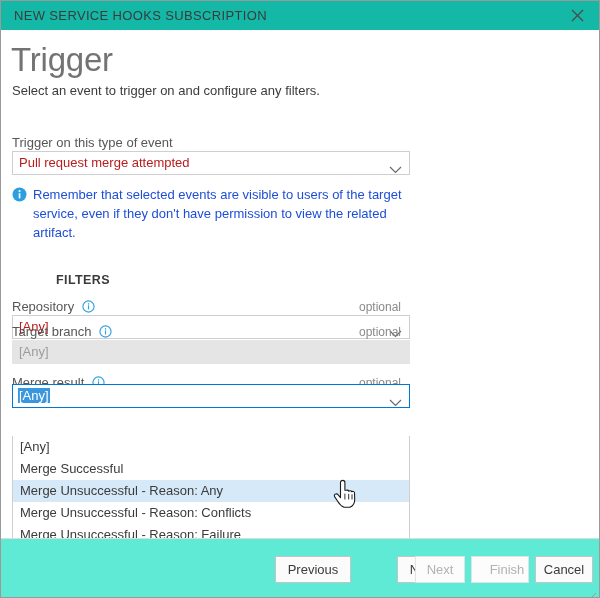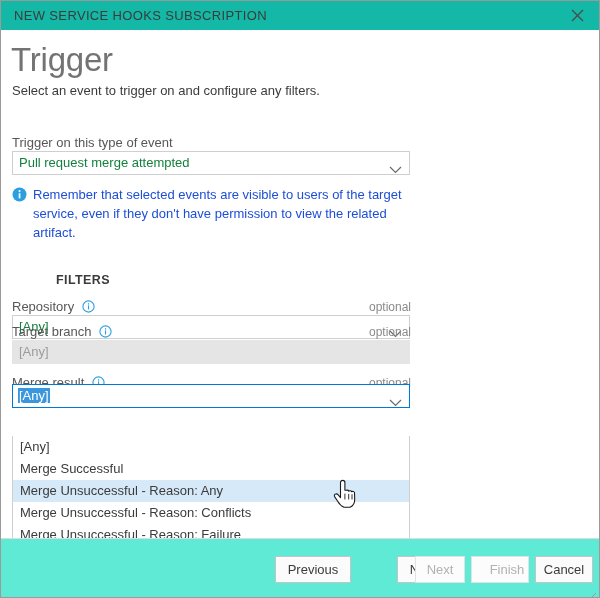--- a/index.html
+++ b/index.html
@@ -88,40 +88,40 @@
   .field-label {
     position: absolute;
     font-size: 13px;
     color: #575757;
     white-space: nowrap;
   }
   .optional-tag {
     position: absolute;
     font-size: 12px;
     color: #8a8a8a;
-    right: 188px;
+    right: 198px;
     text-align: center;
   }
 
   .combo {
     position: absolute;
     left: 11px;
     width: 398px;
     height: 24px;
     box-sizing: border-box;
     border: 1px solid #cfcfcf;
     background: #ffffff;
     cursor: default;
   }
   .combo .combo-value {
     position: absolute;
     left: 6px;
     top: 3px;
     font-size: 13px;
-    color: #15803d;
+    color: #b91c1c;
     white-space: nowrap;
   }
   .combo .chev {
     position: absolute;
     right: 7px;
     top: 8px;
   }
   .combo.disabled {
     background: #e5e5e5;
     border-color: #e5e5e5;

